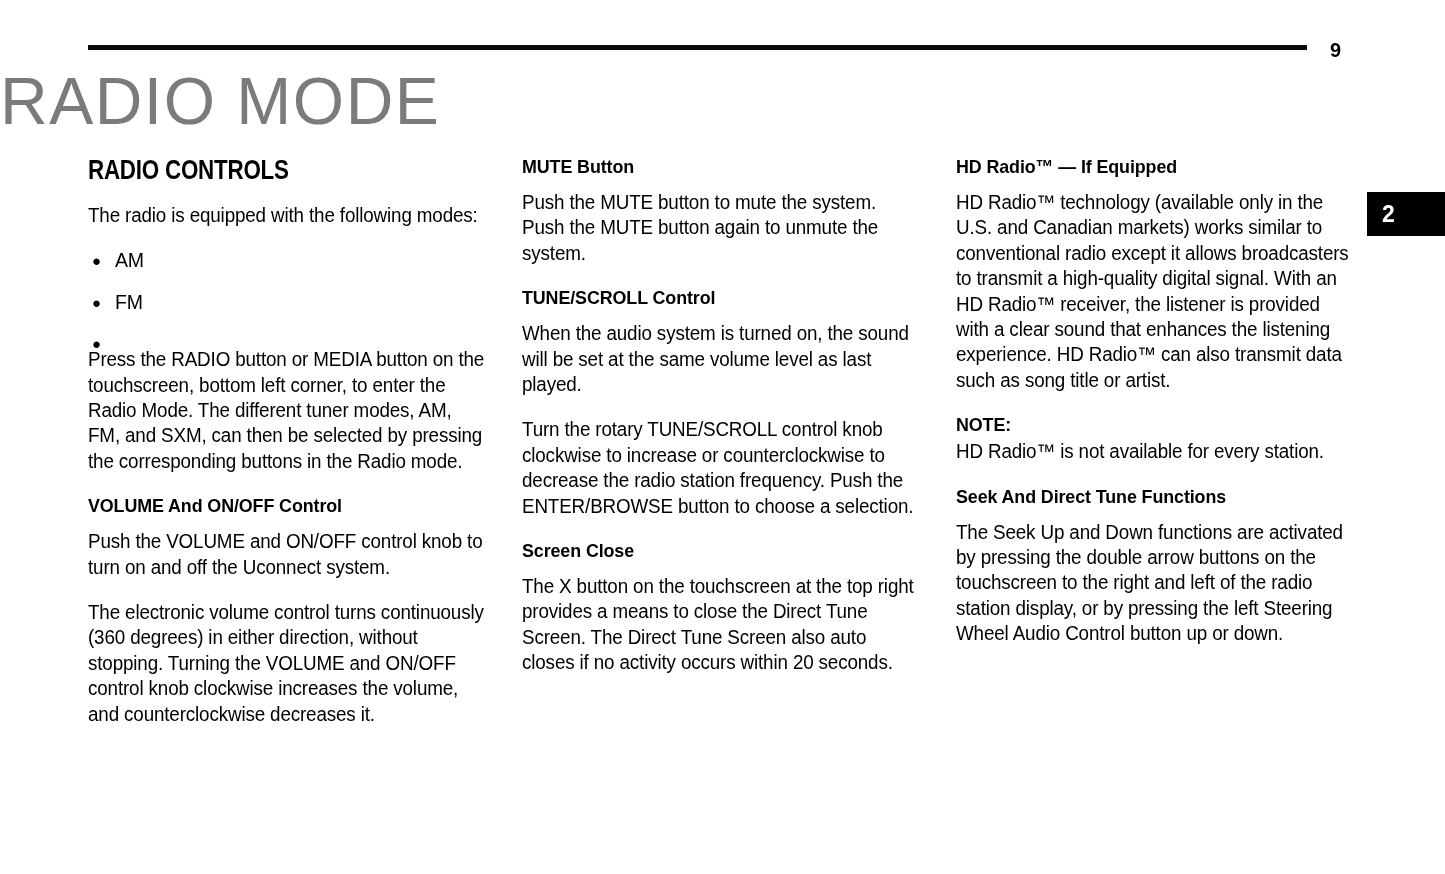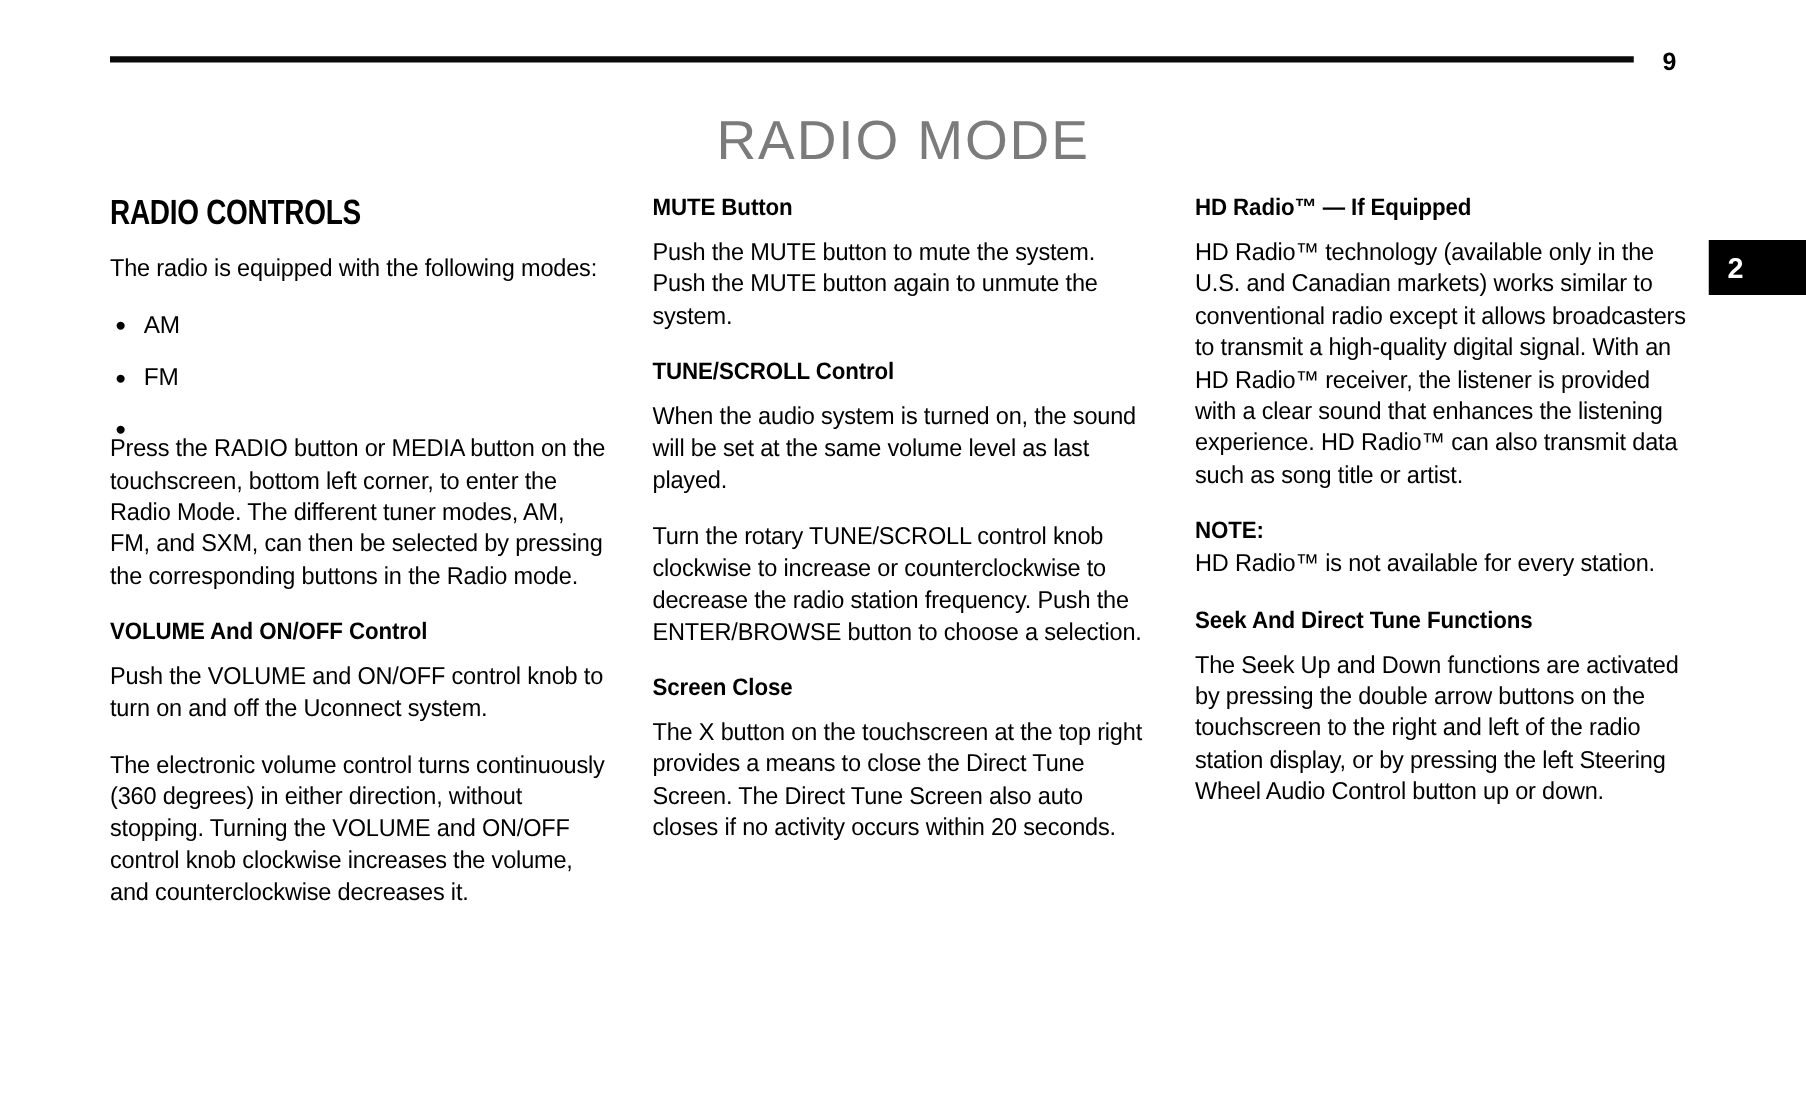--- a/index.html
+++ b/index.html
@@ -35,28 +35,26 @@
     font-size: 20px;
     font-weight: bold;
     line-height: 24px;
     color: #000;
   }
   .page-title {
     position: absolute;
     left: 0;
     top: 72px;
     width: 1445px;
-    text-align: center;
-    font-size: 44px;
+    font-size: 66px;
     font-weight: 300;
     letter-spacing: 1.5px;
     color: #7b7b7b;
     line-height: 58px;
     white-space: nowrap;
-    margin-top: 12px;
   }
 
   
   .chapter-tab {
     position: absolute;
     right: 0;
     top: 192px;
     width: 78px;
     height: 44px;
     background: #000000;

